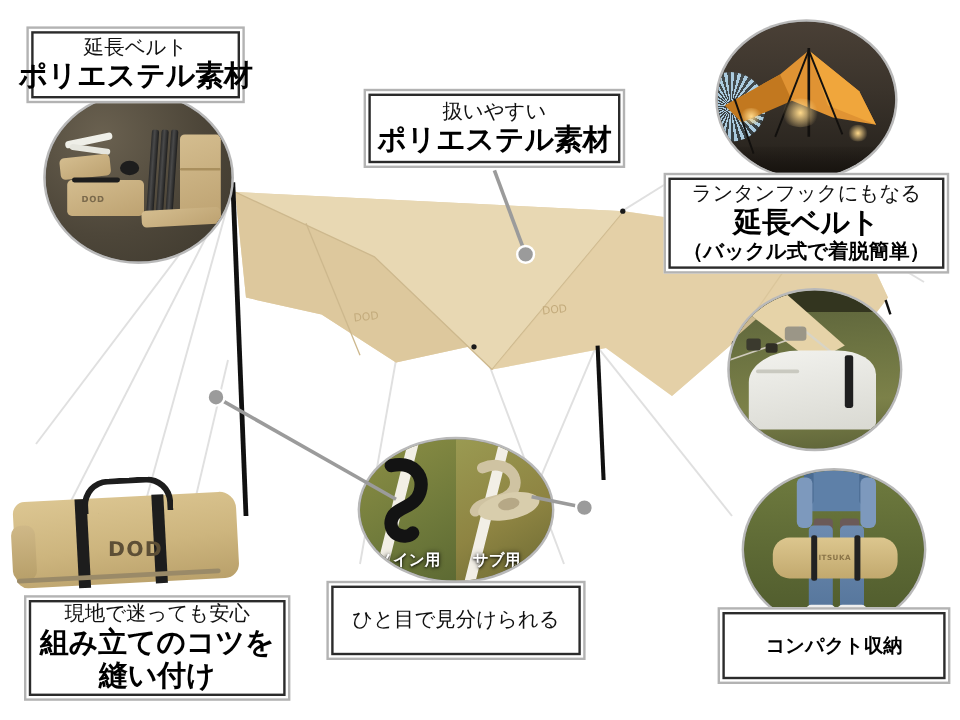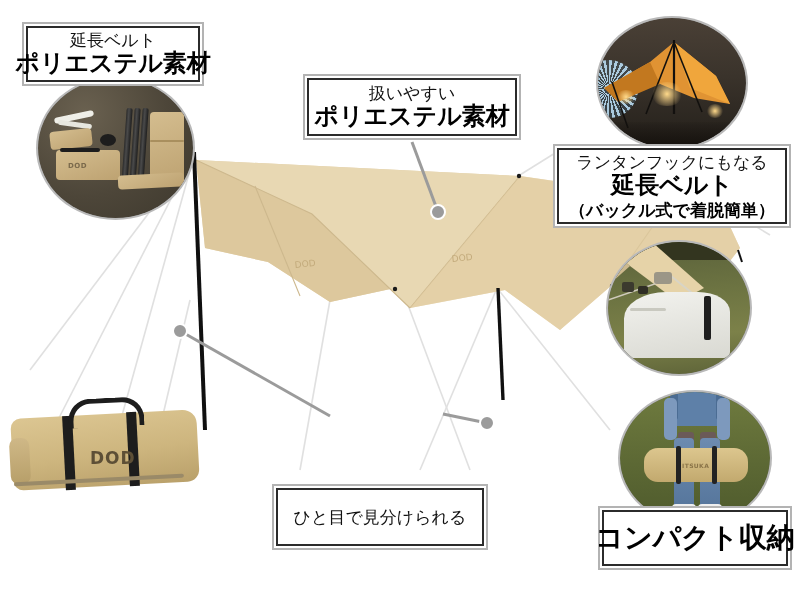--- a/index.html
+++ b/index.html
@@ -224,20 +224,40 @@
       <div class="kit-item" style="left:46px;top:30px;width:18px;height:12px;background:#9b9687;border-radius:3px;"></div>
       <div class="kit-item" style="left:14px;top:40px;width:12px;height:10px;background:#3b3a2e;border-radius:2px;"></div>
       <div class="kit-item" style="left:30px;top:44px;width:10px;height:8px;background:#2f2e24;border-radius:2px;"></div>
 
       <div class="white-tent" style="left:16px;top:50px;width:106px;height:66px;"></div>
       <div class="kit-item" style="left:22px;top:66px;width:36px;height:3px;background:#c9c9c0;border-radius:2px;"></div>
       <div class="kit-item" style="left:96px;top:54px;width:7px;height:44px;background:#1f1f1f;border-radius:2px;"></div>
     </div>
   </div>
 
+  <div class="photo-circle" style="left:300px;top:366px;width:160px;height:118px;">
+    <div class="clip">
+      <div class="hw-half hw-left">
+        <div class="hw-cord" style="left:26px;top:-6px;width:9px;height:130px;transform:rotate(14deg);"></div>
+        <svg viewBox="0 0 80 118" style="position:absolute;left:0;top:0;width:80px;height:118px;">
+          <path d="M26,22 C44,18 54,30 50,44 C46,58 28,56 26,68 C24,80 38,84 44,78" stroke="#131313" stroke-width="11" fill="none" stroke-linecap="round"></path>
+        </svg>
+        <div class="hw-label" style="left:14px;">メイン用</div>
+      </div>
+      <div class="hw-half hw-right">
+        <div class="hw-cord" style="left:22px;top:-6px;width:9px;height:130px;transform:rotate(14deg);"></div>
+        <svg viewBox="0 0 80 118" style="position:absolute;left:0;top:0;width:80px;height:118px;">
+          <path d="M22,24 C40,16 54,30 48,42 C42,54 20,50 16,60" stroke="#cfc3a2" stroke-width="9" fill="none" stroke-linecap="round"></path>
+          <ellipse cx="44" cy="56" rx="26" ry="11" fill="#d8cdac" transform="rotate(-12 44 56)"></ellipse>
+          <ellipse cx="44" cy="54" rx="9" ry="5" fill="#b6a886" transform="rotate(-12 44 54)"></ellipse>
+        </svg>
+        <div class="hw-label" style="left:14px;">サブ用</div>
+      </div>
+    </div>
+  </div>
 
   <div class="photo-circle" style="left:620px;top:392px;width:150px;height:132px;">
     <div class="clip">
       <div class="grass2"></div>
 
       <div class="overall" style="left:56px;top:0;width:42px;height:34px;"></div>
       <div class="kit-item" style="left:50px;top:0;width:8px;height:28px;background:#4b6c93;border-radius:3px;"></div>
       <div class="kit-item" style="left:96px;top:0;width:8px;height:28px;background:#4b6c93;border-radius:3px;"></div>
 
       <div class="kit-item" style="left:44px;top:6px;width:13px;height:42px;background:#7d99bd;border-radius:5px;"></div>
@@ -284,26 +304,33 @@
     </div>
   </div>
 
   <div class="label-box" style="left:303px;top:74px;width:218px;height:66px;">
     <div class="inner">
       <div class="l-sm">扱いやすい</div>
       <div class="l-lg">ポリエステル素材</div>
     </div>
   </div>
 
+  <div class="label-box" style="left:20px;top:496px;width:222px;height:88px;">
+    <div class="inner">
+      <div class="l-sm">現地で迷っても安心</div>
+      <div class="l-lg">組み立てのコツを</div>
+      <div class="l-lg">縫い付け</div>
+    </div>
+  </div>
 
   <div class="label-box" style="left:272px;top:484px;width:216px;height:66px;">
     <div class="inner">
       <div class="l-sm">ひと目で見分けられる</div>
     </div>
   </div>
 
   <div class="label-box" style="left:598px;top:506px;width:194px;height:64px;">
     <div class="inner">
-      <div class="l-lg" style="font-size:28px;">コンパクト収納</div>
+      <div class="l-lg" style="font-size:16px;">コンパクト収納</div>
     </div>
   </div>
 
 </div>
 
 </body></html>

